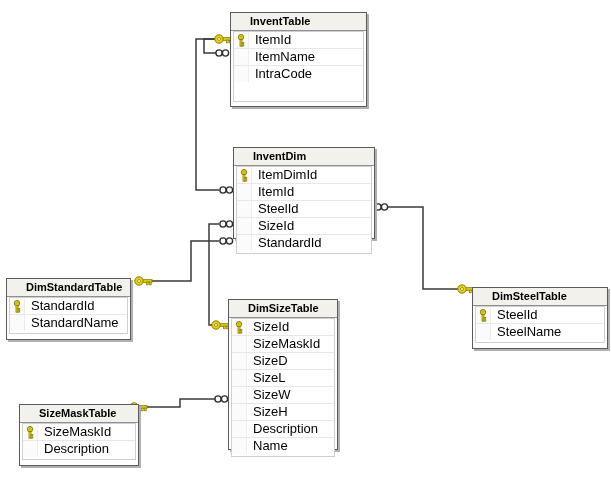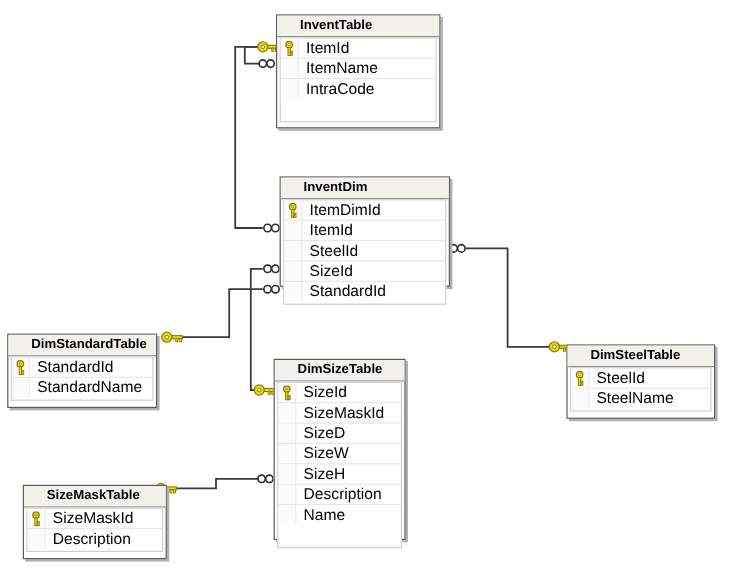--- a/index.html
+++ b/index.html
@@ -153,21 +153,21 @@
           </span>
         <span class="t-field">StandardId</span>
       </div>
       <div class="t-row">
         <span class="t-ico"></span>
         <span class="t-field">StandardName</span>
       </div>
     </div>
   </div>
 
-  <div class="db-table" style="left:472px;top:287px;width:124px;height:62px;">
+  <div class="db-table" style="left:472px;top:287px;width:136px;height:62px;">
     <div class="t-header">DimSteelTable</div>
     <div class="t-grid" style="height:35px;">
       <div class="t-row">
         <span class="t-ico">
             <svg width="11" height="13" viewBox="0 0 11 13">
               <circle cx="5" cy="3.2" r="2.7" fill="#ead50f" stroke="#8a7b00" stroke-width="1"></circle>
               <circle cx="5" cy="3.2" r="0.9" fill="#fff" stroke="#8a7b00" stroke-width="0.6"></circle>
               <rect x="4" y="5.6" width="2" height="6.6" fill="#ead50f" stroke="#8a7b00" stroke-width="0.8"></rect>
               <rect x="6" y="8.6" width="1.8" height="1.3" fill="#ead50f" stroke="#8a7b00" stroke-width="0.7"></rect>
               <rect x="6" y="10.8" width="1.8" height="1.3" fill="#ead50f" stroke="#8a7b00" stroke-width="0.7"></rect>
@@ -222,20 +222,24 @@
       <div class="t-row">
         <span class="t-ico"></span>
         <span class="t-field">SizeMaskId</span>
       </div>
       <div class="t-row">
         <span class="t-ico"></span>
         <span class="t-field">SizeD</span>
       </div>
       <div class="t-row">
         <span class="t-ico"></span>
+        <span class="t-field">SizeL</span>
+      </div>
+      <div class="t-row">
+        <span class="t-ico"></span>
         <span class="t-field">SizeW</span>
       </div>
       <div class="t-row">
         <span class="t-ico"></span>
         <span class="t-field">SizeH</span>
       </div>
       <div class="t-row">
         <span class="t-ico"></span>
         <span class="t-field">Description</span>
       </div>

